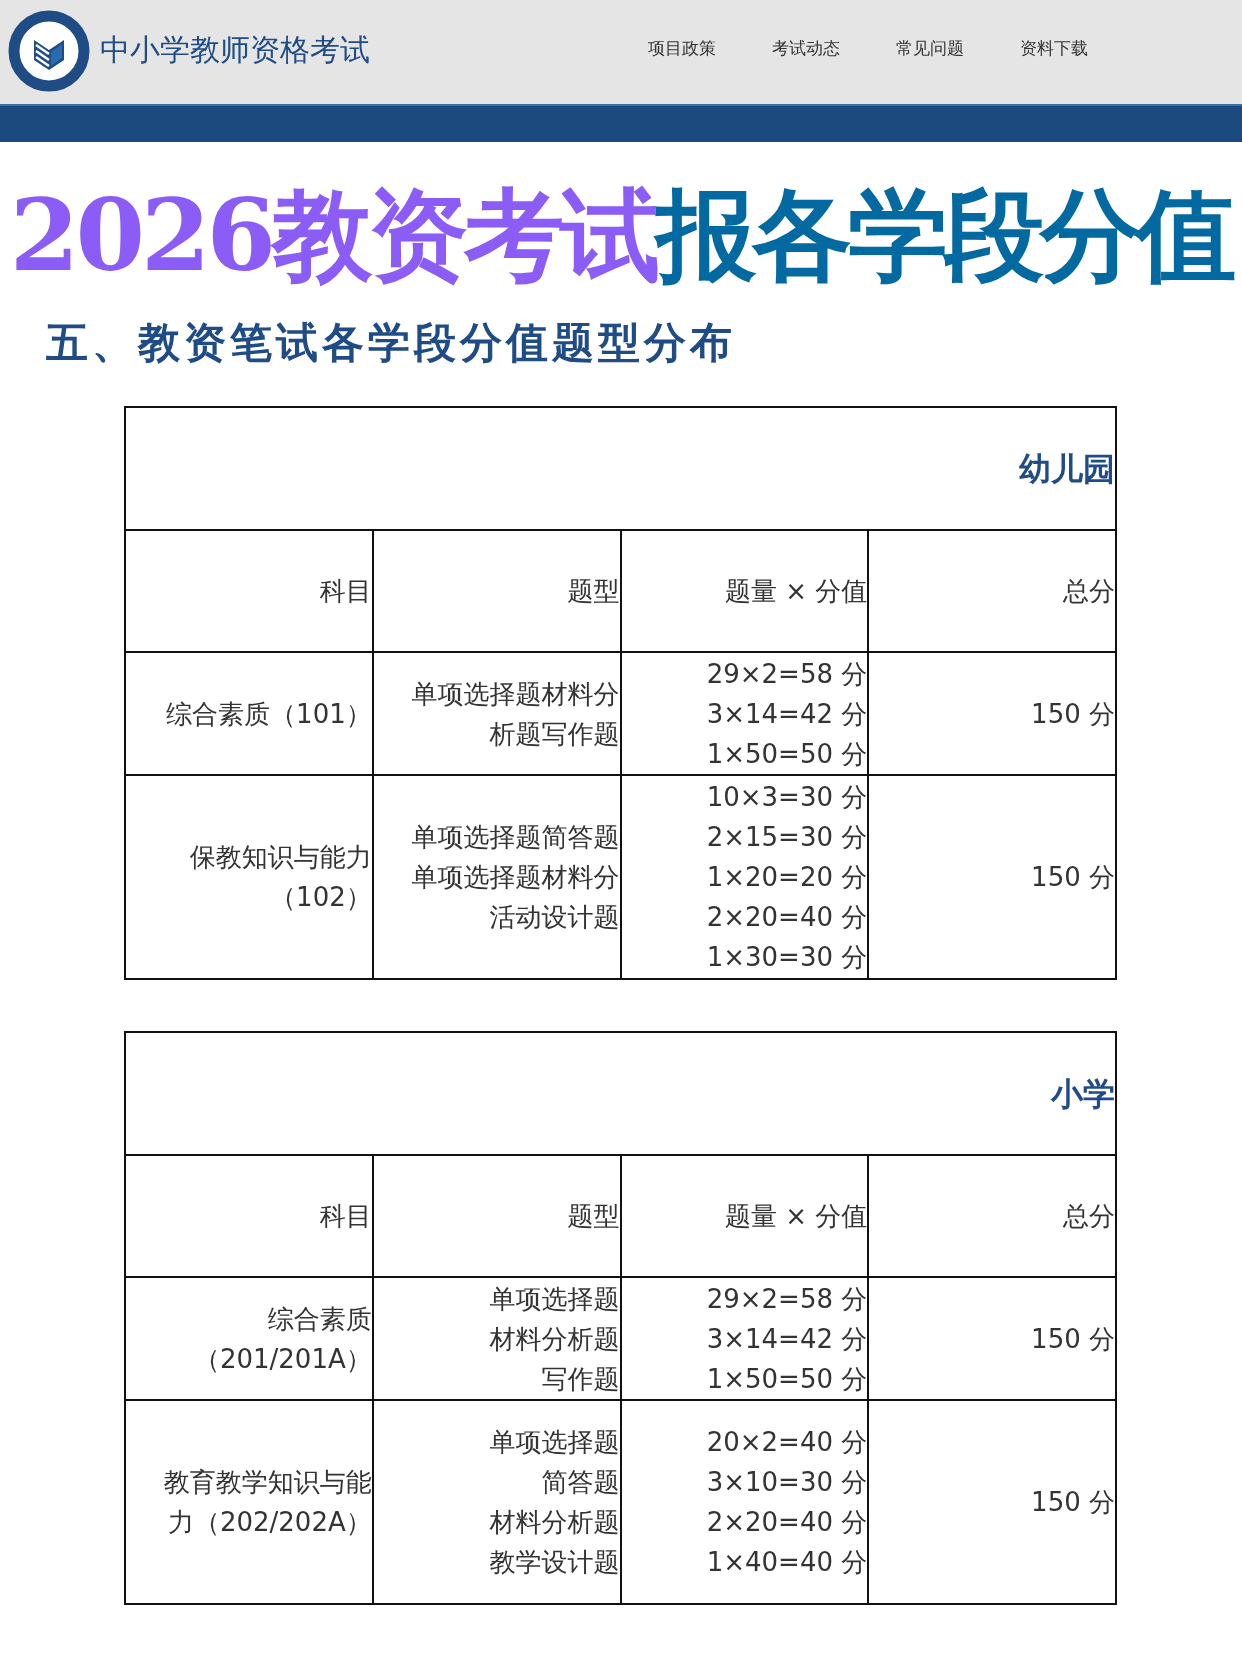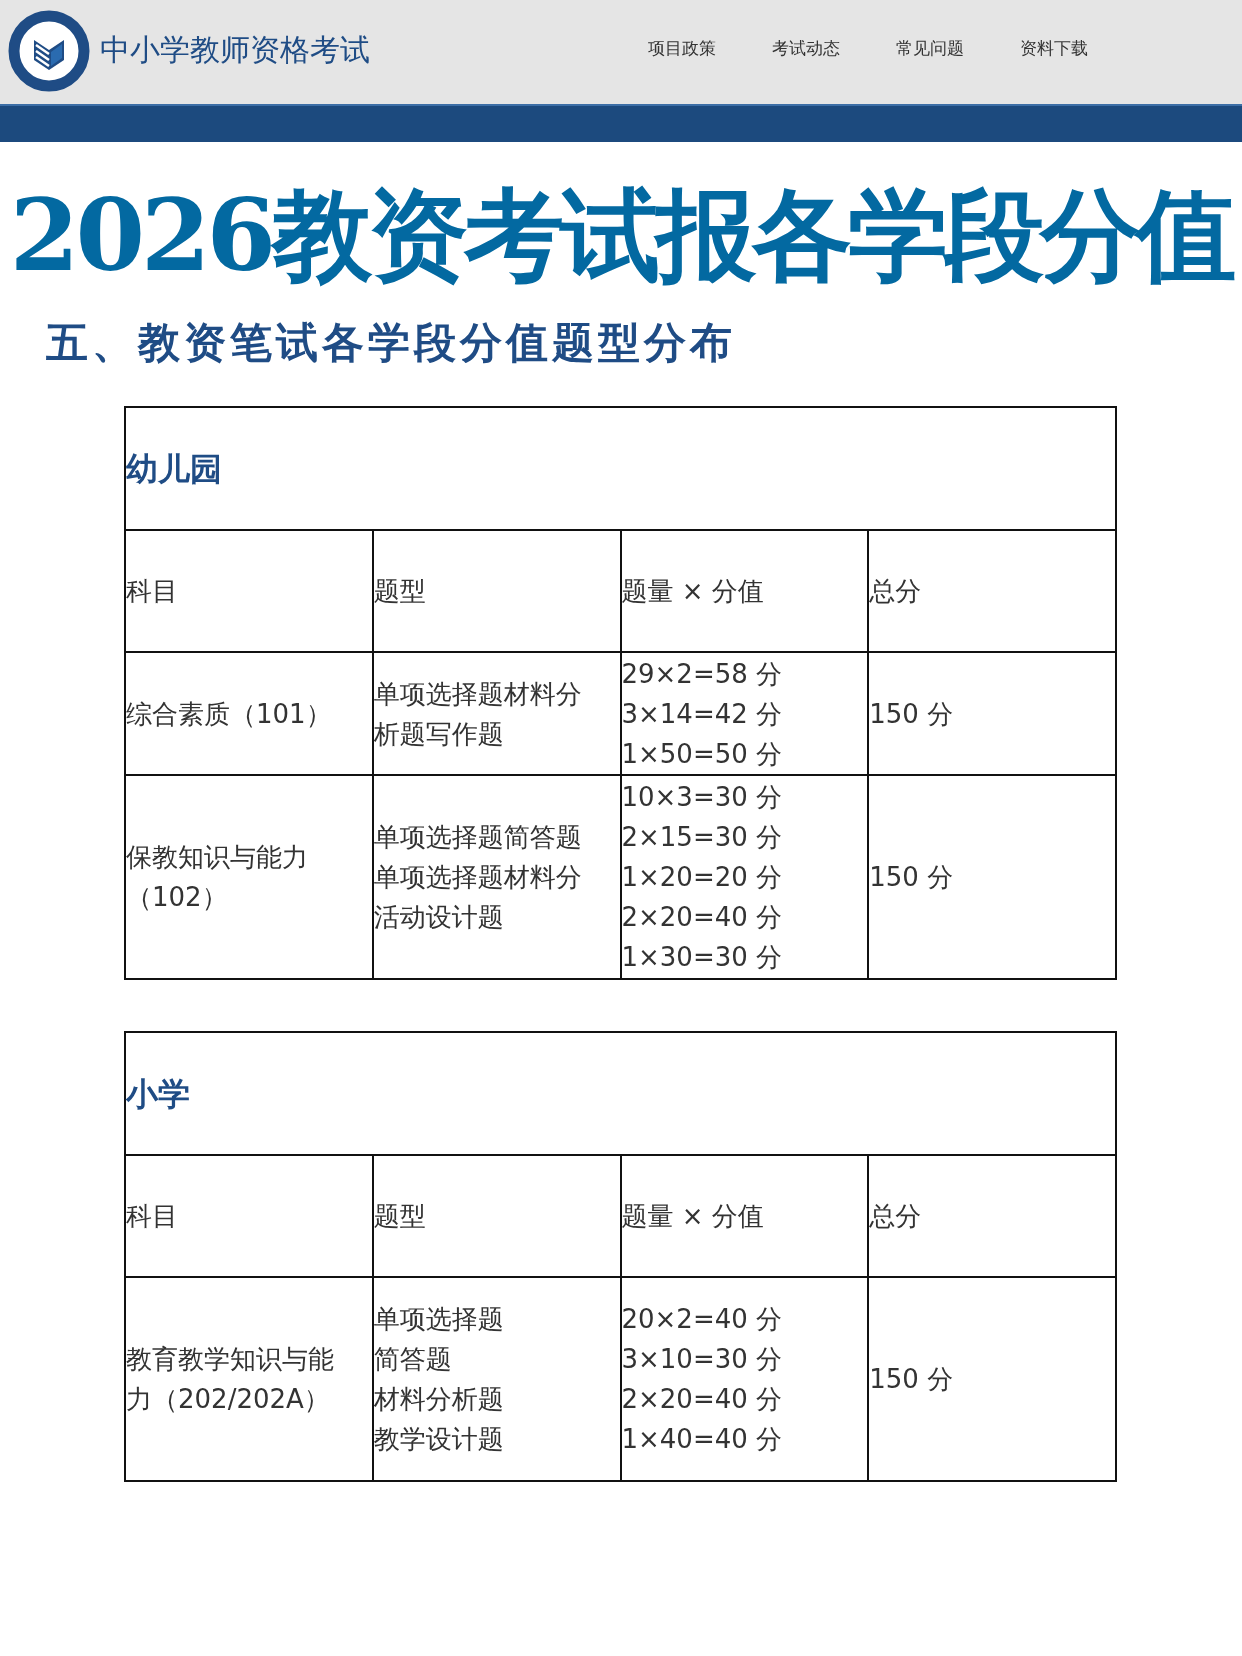--- a/index.html
+++ b/index.html
@@ -11,27 +11,27 @@
     .logo { position: absolute; left: 8px; top: 10px; width: 82px; height: 82px; }
     .site-name { position: absolute; left: 100px; top: 30px; font-size: 30px; color: #1f4c85; letter-spacing: 0px; white-space: nowrap; }
     .nav { position: absolute; left: 620px; top: 0; height: 96px; display: flex; }
     .nav-item { width: 124px; height: 96px; display: flex; align-items: center; justify-content: center; font-size: 17px; color: #333; cursor: pointer; position: relative; }
     .nav-item.active { background: #f6f7f8; color: #2a8bd0; border-top: 3px solid #3aa1df; }
     .nav-item.active::before { content: ""; position: absolute; top: -1px; left: 50%; transform: translateX(-50%); border-left: 8px solid transparent; border-right: 8px solid transparent; border-top: 8px solid #3aa1df; }
     .blue-bar { position: absolute; left: 0; top: 104px; width: 1242px; height: 38px; background: #1c4a7e; border-top: 2px solid #3c6ea6; }
 
     
     .main-title { position: absolute; left: 0; top: 180px; width: 1242px; text-align: center; font-family: "DejaVu Serif", "Liberation Serif", serif; font-weight: bold; font-size: 100px; line-height: 110px; white-space: nowrap; letter-spacing: -4px; }
-    .main-title .red { color: #0369a1; margin-top: 9px; }
+    .main-title .red { color: #8b5cf6; margin-top: 9px; }
     .main-title .black { color: #0369a1; }
     .sub-title { position: absolute; left: 46px; top: 315px; font-family: "DejaVu Serif", "Liberation Serif", serif; font-weight: bold; font-size: 42px; color: #1f4c85; letter-spacing: 4px; white-space: nowrap; }
 
     
     .score-table { position: absolute; left: 124px; width: 993px; border-collapse: collapse; table-layout: fixed; }
-    .score-table td { border: 2px solid #111; text-align: left; vertical-align: middle; font-size: 26px; color: #333; line-height: 40px; }
+    .score-table td { border: 2px solid #111; text-align: right; vertical-align: middle; font-size: 26px; color: #333; line-height: 40px; }
     .score-table .stage-cell { height: 123px; font-family: "DejaVu Serif", "Liberation Serif", serif; font-weight: bold; color: #1f4c85; font-size: 32px; }
     .score-table .head-row td { height: 122px; }
     .line { display: block; }
     #t1 { top: 406px; }
     #t2 { top: 1031px; }
   </style>
 </head>
 <body>
 
 <header class="site-header">
@@ -125,20 +125,37 @@
   <tbody>
       <tr>
     <td colspan="4" class="stage-cell">小学</td>
   </tr>
   <tr class="head-row">
     <td>科目</td>
     <td>题型</td>
     <td>题量 × 分值</td>
     <td>总分</td>
   </tr>
+  <tr style="height:123px">
+    <td>
+      <span class="line">综合素质</span>
+      <span class="line">（201/201A）</span>
+    </td>
+    <td>
+      <span class="line">单项选择题</span>
+      <span class="line">材料分析题</span>
+      <span class="line">写作题</span>
+    </td>
+    <td>
+      <span class="line">29×2=58 分</span>
+      <span class="line">3×14=42 分</span>
+      <span class="line">1×50=50 分</span>
+    </td>
+    <td>150 分</td>
+  </tr>
   <tr style="height:204px">
     <td>
       <span class="line">教育教学知识与能</span>
       <span class="line">力（202/202A）</span>
     </td>
     <td>
       <span class="line">单项选择题</span>
       <span class="line">简答题</span>
       <span class="line">材料分析题</span>
       <span class="line">教学设计题</span>

